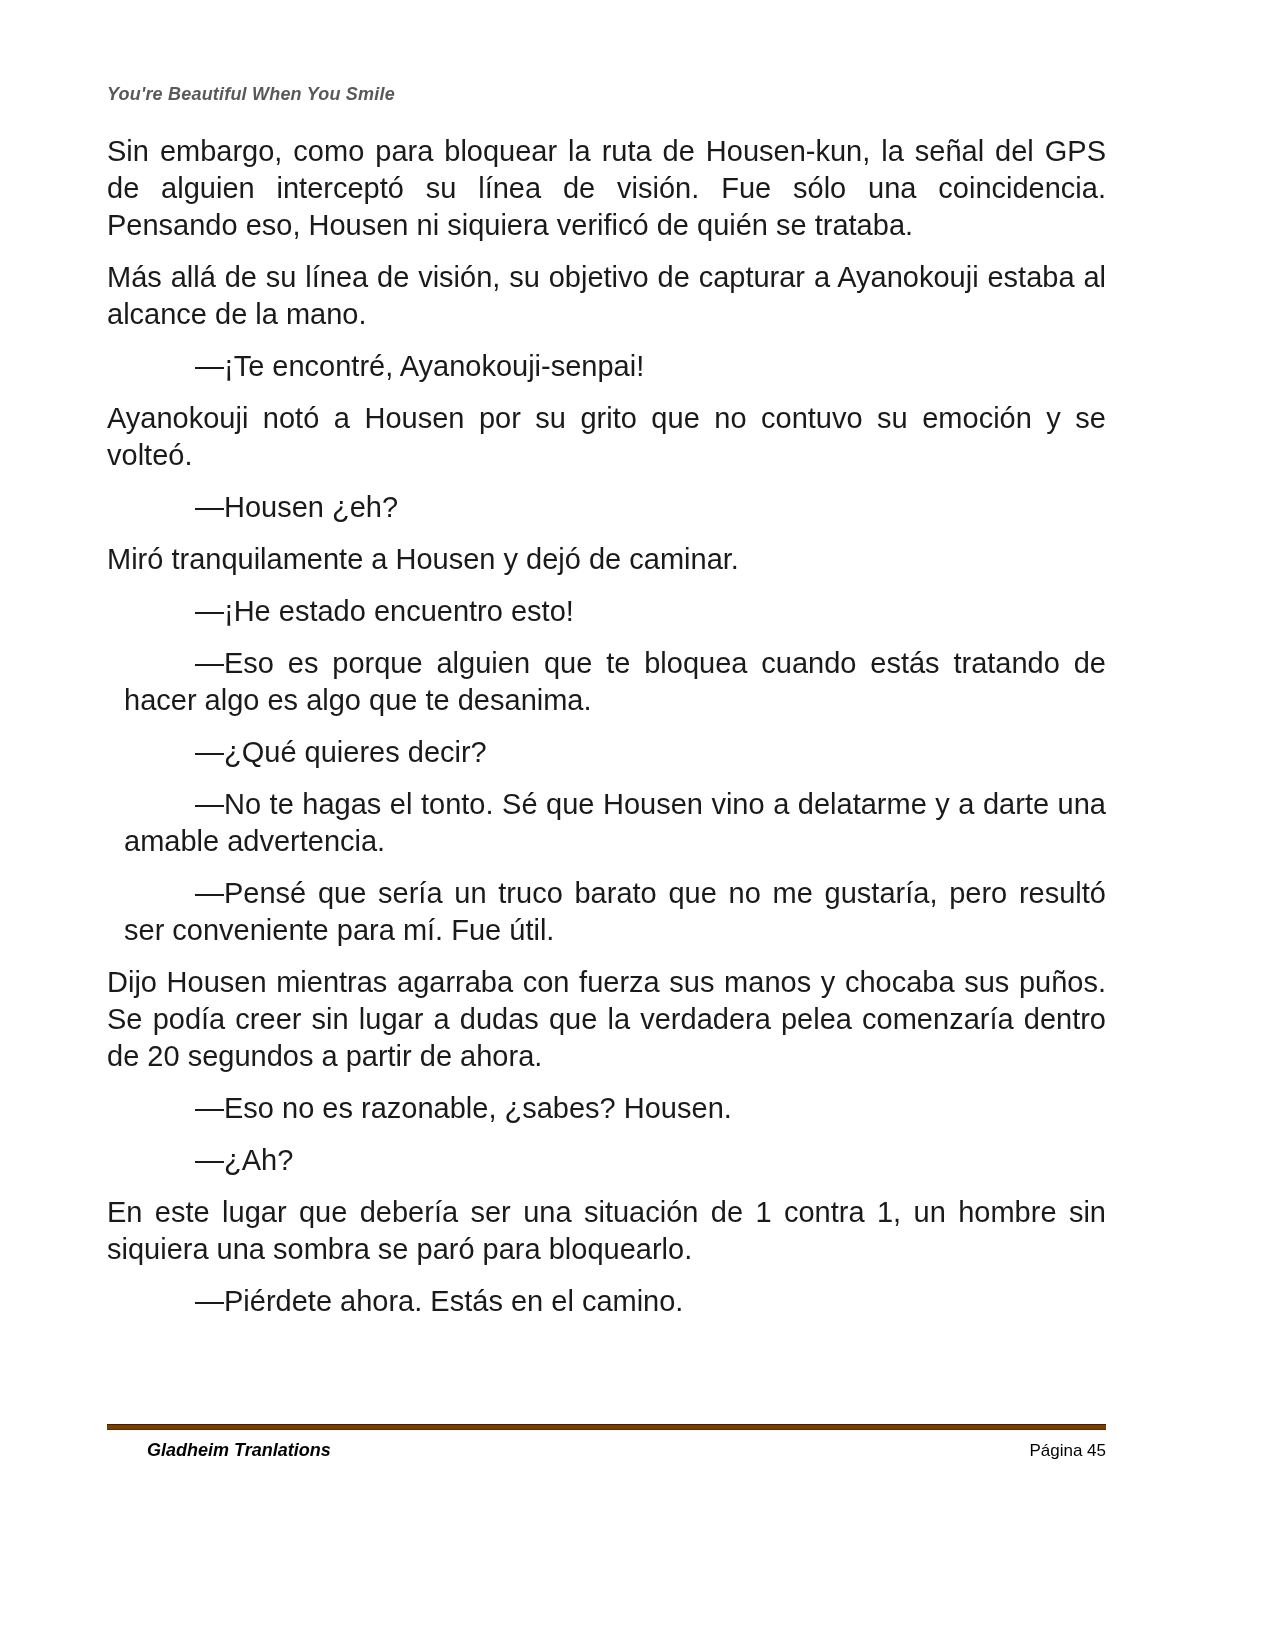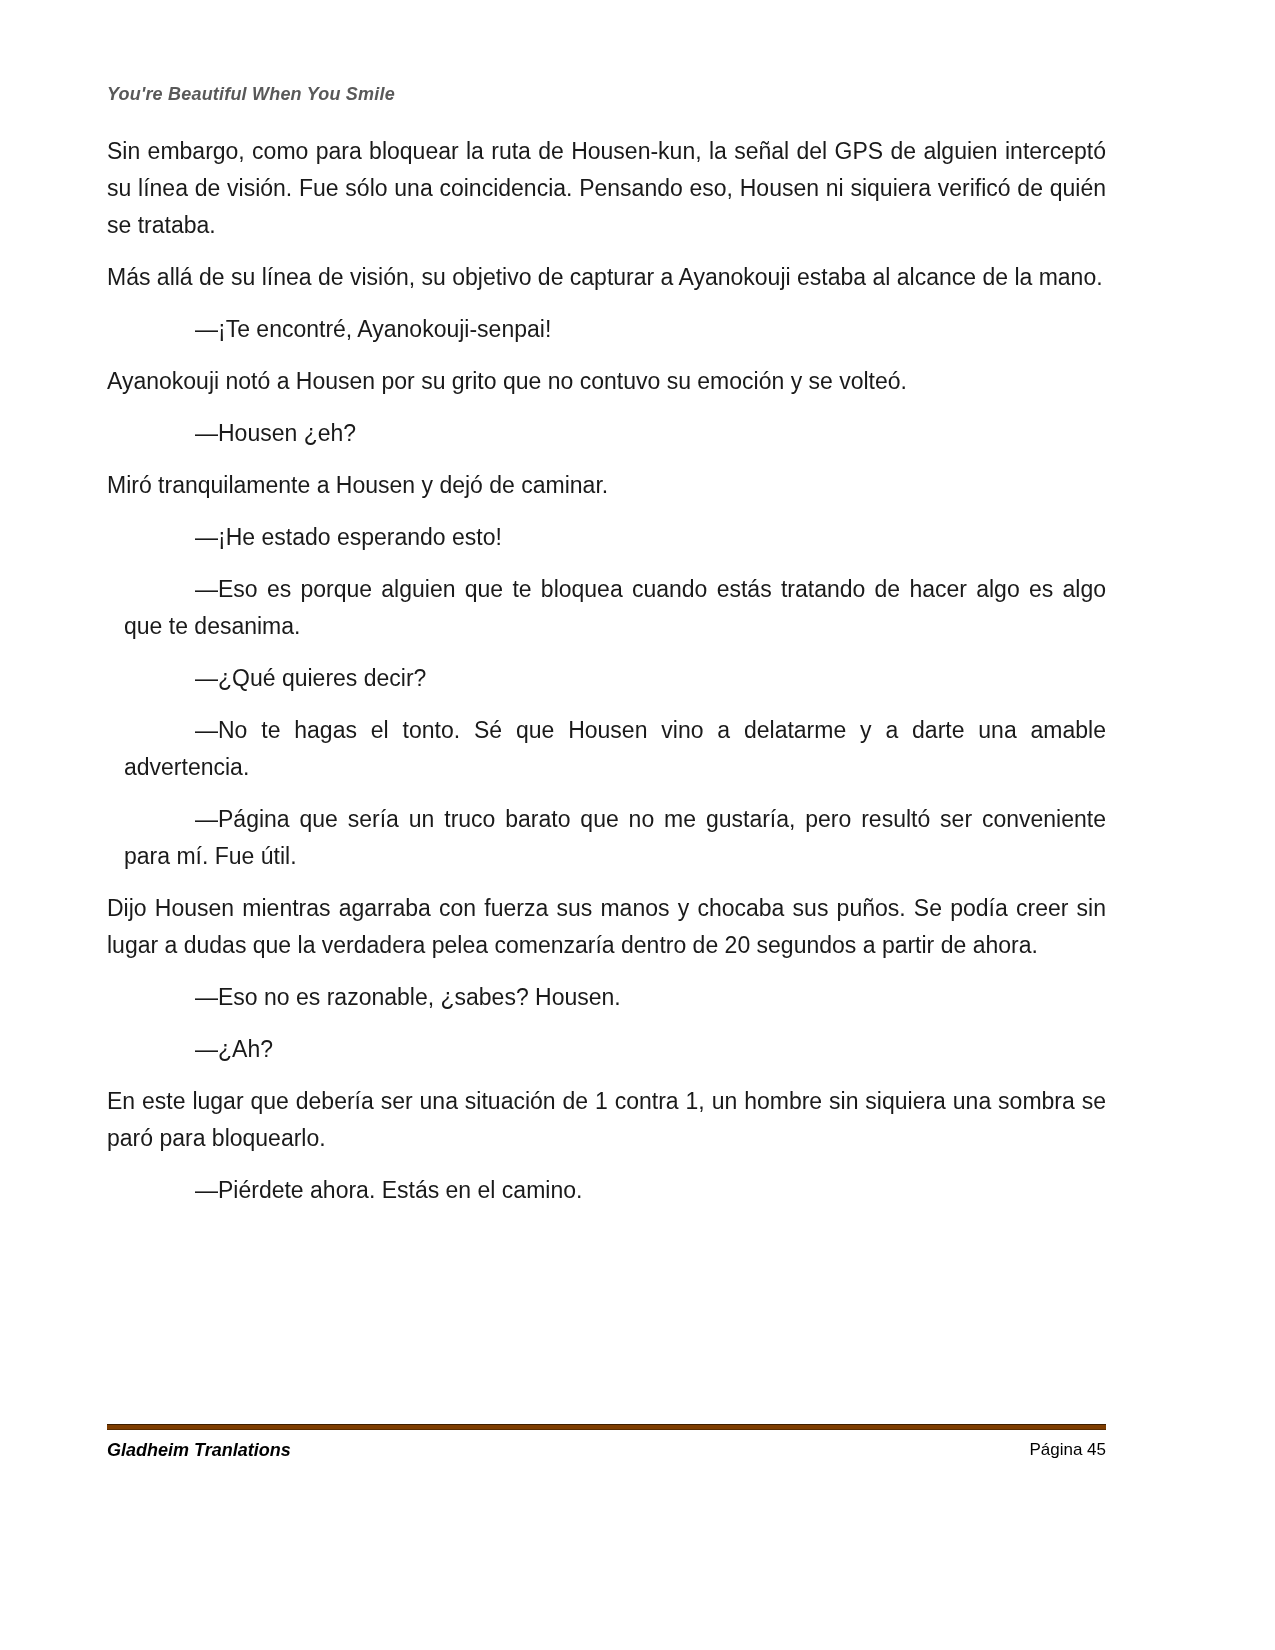--- a/index.html
+++ b/index.html
@@ -30,21 +30,21 @@
   }
   .content {
     position: absolute;
     top: 133px;
     left: 107px;
     right: 169px;
     color: #1a1a1a;
   }
   .para {
     margin: 0 0 15px 0;
-    font-size: 23px;
+    font-size: 29px;
     line-height: 37px;
     text-align: justify;
     color: #1a1a1a;
   }
   .para.indent {
     text-indent: 71px;
     margin-left: 17px;
   }
   .footer {
     position: absolute;
@@ -55,21 +55,22 @@
   .footer-rule {
     height: 4px;
     background: #7e3d00;
     border-top: 1px solid #3d1e00;
     border-bottom: 1px solid #5a2c00;
     margin-bottom: 10px;
   }
   .footer-row {
     display: flex;
     justify-content: space-between;
-    align-items: flex-start;
+    align-items: center;
+    margin-left: 40px;
   }
   .footer-left {
     font-size: 18px;
     font-weight: bold;
     font-style: italic;
     color: #000000;
   }
   .footer-right {
     font-size: 17px;
     color: #000000;
@@ -84,25 +85,25 @@
     <span class="header-title">You're Beautiful When You Smile</span>
   </div>
 
   <div class="content" id="content">
       <p class="para">Sin embargo, como para bloquear la ruta de Housen-kun, la señal del GPS de alguien interceptó su línea de visión. Fue sólo una coincidencia. Pensando eso, Housen ni siquiera verificó de quién se trataba.</p>
       <p class="para">Más allá de su línea de visión, su objetivo de capturar a Ayanokouji estaba al alcance de la mano.</p>
       <p class="para indent">—¡Te encontré, Ayanokouji-senpai!</p>
       <p class="para">Ayanokouji notó a Housen por su grito que no contuvo su emoción y se volteó.</p>
       <p class="para indent">—Housen ¿eh?</p>
       <p class="para">Miró tranquilamente a Housen y dejó de caminar.</p>
-      <p class="para indent">—¡He estado esperando esto!</p>
+      <p class="para indent">—¡He estado encuentro esto!</p>
       <p class="para indent">—Eso es porque alguien que te bloquea cuando estás tratando de hacer algo es algo que te desanima.</p>
       <p class="para indent">—¿Qué quieres decir?</p>
       <p class="para indent">—No te hagas el tonto. Sé que Housen vino a delatarme y a darte una amable advertencia.</p>
-      <p class="para indent">—Página que sería un truco barato que no me gustaría, pero resultó ser conveniente para mí. Fue útil.</p>
+      <p class="para indent">—Pensé que sería un truco barato que no me gustaría, pero resultó ser conveniente para mí. Fue útil.</p>
       <p class="para">Dijo Housen mientras agarraba con fuerza sus manos y chocaba sus puños. Se podía creer sin lugar a dudas que la verdadera pelea comenzaría dentro de 20 segundos a partir de ahora.</p>
       <p class="para indent">—Eso no es razonable, ¿sabes? Housen.</p>
       <p class="para indent">—¿Ah?</p>
       <p class="para">En este lugar que debería ser una situación de 1 contra 1, un hombre sin siquiera una sombra se paró para bloquearlo.</p>
       <p class="para indent">—Piérdete ahora. Estás en el camino.</p>
     </div>
 
   <div class="footer">
     <div class="footer-rule"></div>
     <div class="footer-row">

